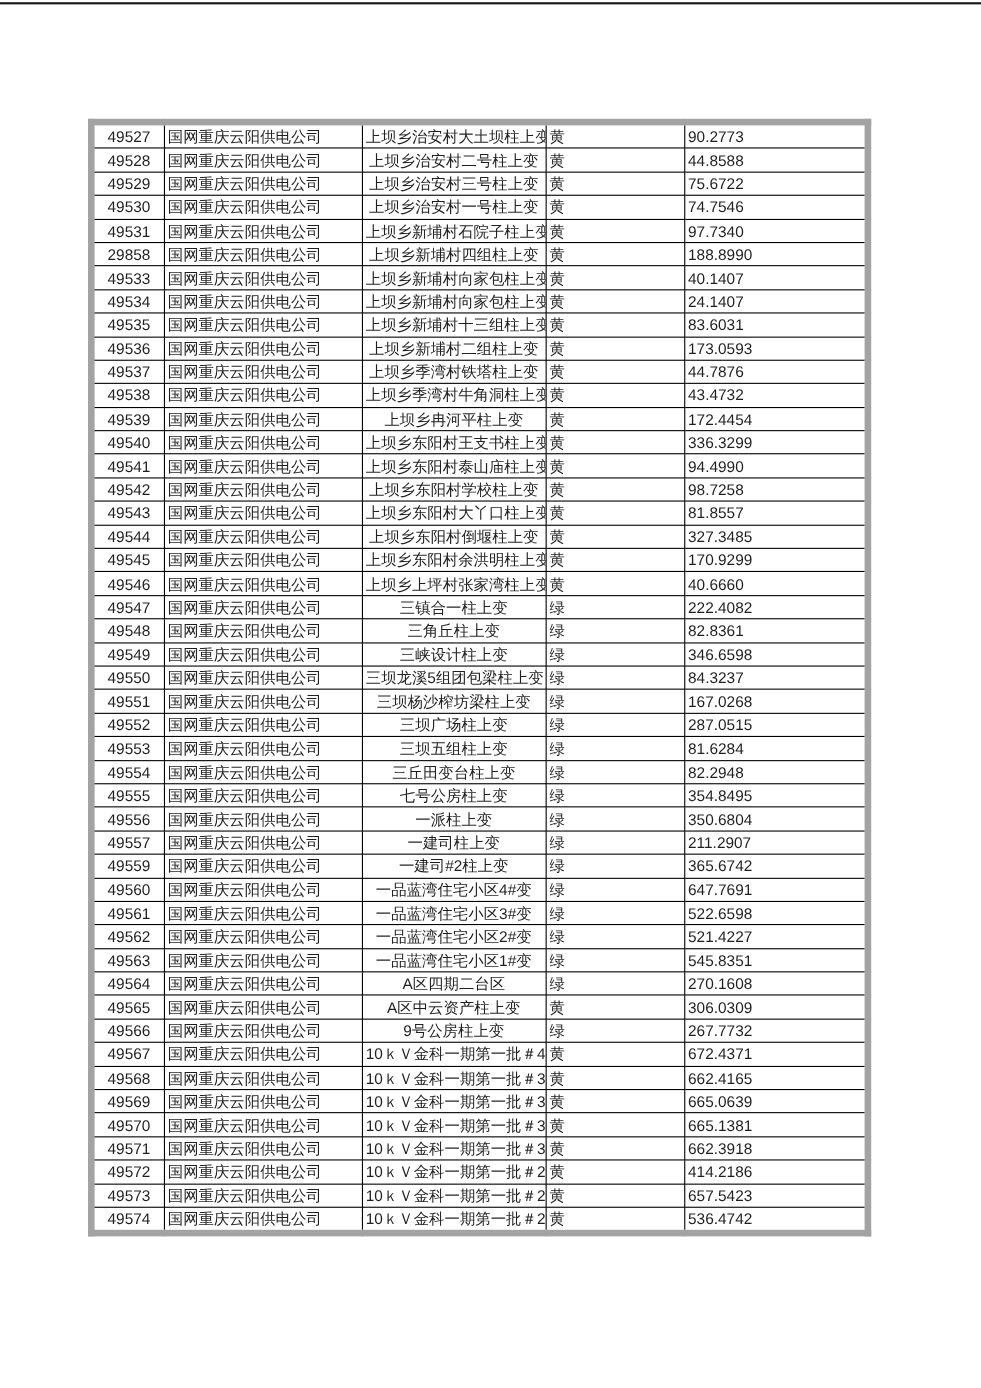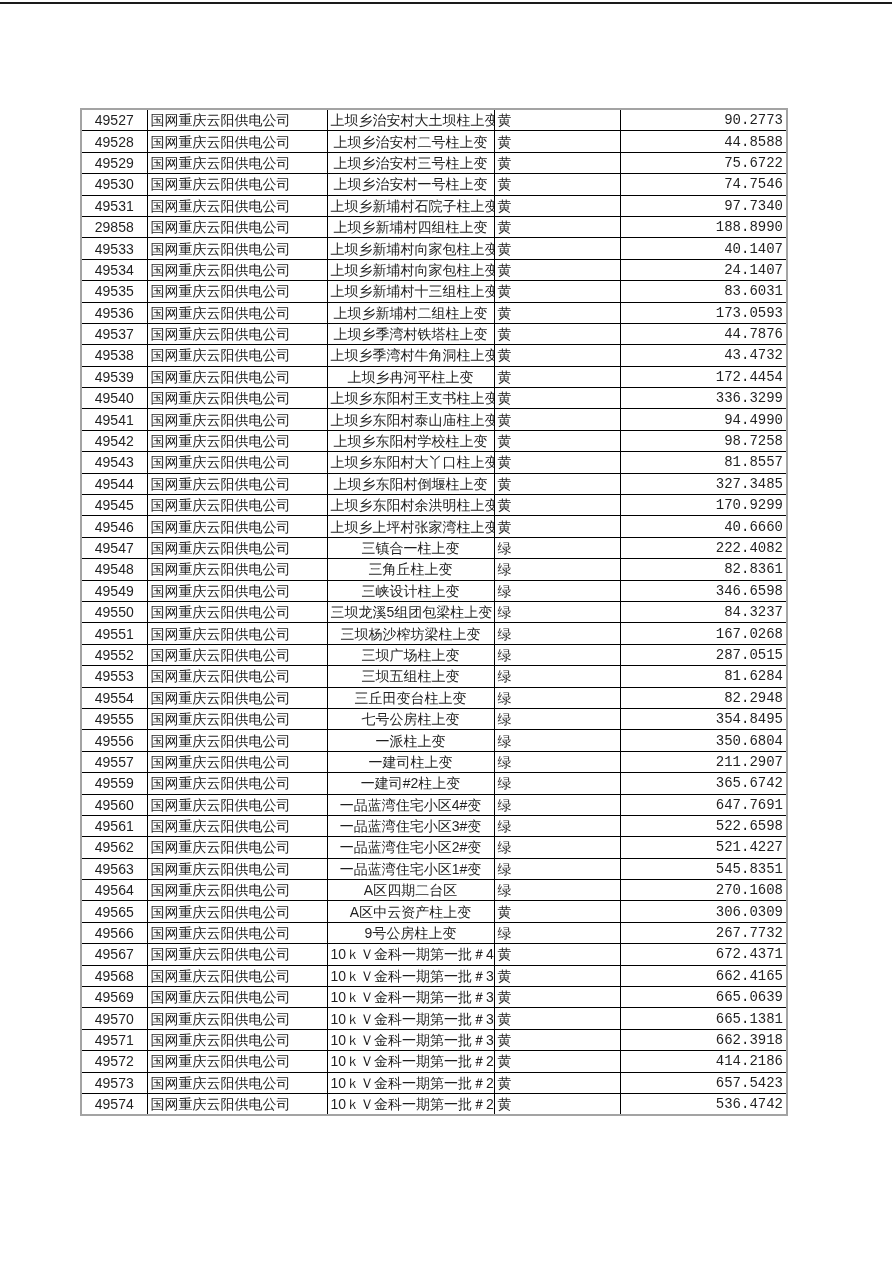--- a/index.html
+++ b/index.html
@@ -23,37 +23,37 @@
     height: 2px;
     background: #1a1a1a;
   }
   table.data-table {
     position: absolute;
     left: 80px;
     top: 108px;
     width: 706px;
     border-collapse: collapse;
     table-layout: fixed;
-    border: 2px solid #a3a3a3;
+    border: 6px solid #a3a3a3;
   }
   table.data-table td {
     border: 1px solid #000000;
     height: 20.4px;
     padding: 0 3px;
     font-size: 14px;
     line-height: 20px;
     color: #1f1f1f;
     overflow: hidden;
     white-space: nowrap;
   }
   td.c-id    { text-align: center; padding: 0; }
   td.c-co    { text-align: left; }
   td.c-name  { text-align: center; }
   td.c-color { text-align: left; }
-  td.c-val   { text-align: right; padding: 0; font-family: Liberation Mono, monospace; }
+  td.c-val   { text-align: left; padding: 0; }
 </style>
 </head>
 <body>
 
 <div class="page">
   <div class="top-rule"></div>
   <table class="data-table">
     <colgroup>
         <col style="width: 66px;">
         <col style="width: 180px;">

